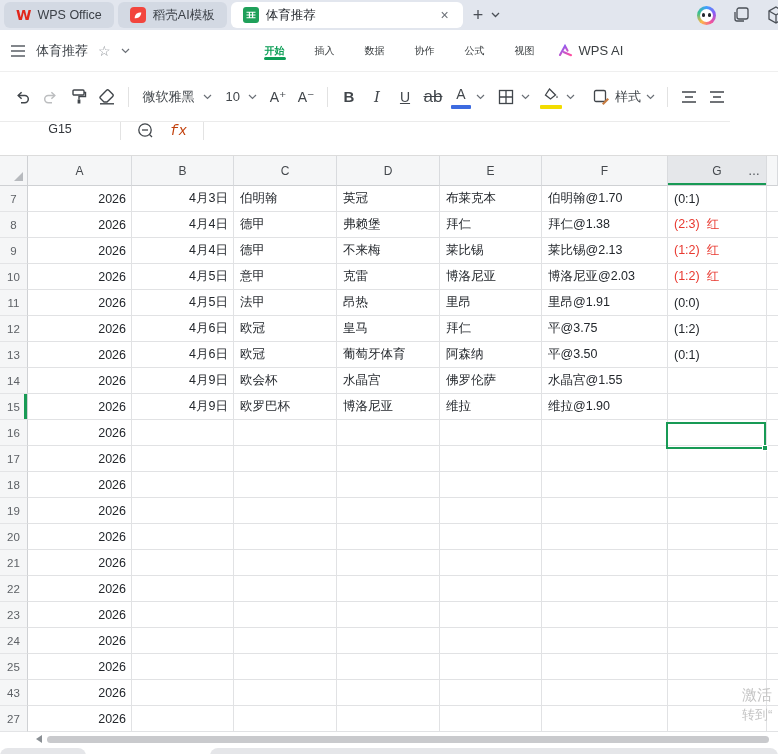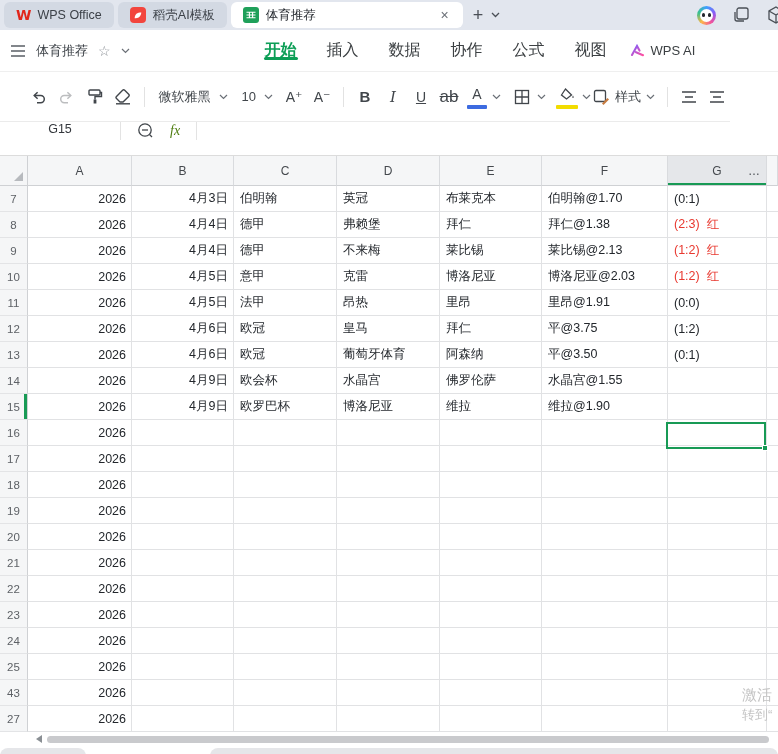--- a/index.html
+++ b/index.html
@@ -21,21 +21,21 @@
   .robot { width:19px; height:19px; border-radius:50%; background:conic-gradient(#3fa0ff,#8b5cf6,#f0529e,#ffb64a,#39c08b,#3fa0ff); position:relative; }
   .robot::after { content:""; position:absolute; inset:3px; background:#fff; border-radius:50%; }
   .robot .eye { position:absolute; width:3px; height:4px; background:#23272d; border-radius:2px; top:7px; z-index:2; }
   .robot .eye.l { left:5px; } .robot .eye.r { left:11px; }
 
   
   .menubar { position:absolute; left:0; top:30px; width:778px; height:42px; background:#fff; display:flex; align-items:center; border-bottom:1px solid #efefef; }
   .doc-title { font-size:13px; color:#3d4248; margin-left:10px; }
   .star { color:#8b9096; font-size:14px; margin-left:10px; }
   .menu-items { display:flex; align-items:center; gap:0; margin-left:120px; }
-  .menu-item { font-size:16px; color:#3c4043; padding:0 15px; height:24px; display:flex; align-items:center; position:relative; }
+  .menu-item { font-size:10px; color:#3c4043; padding:0 15px; height:24px; display:flex; align-items:center; position:relative; }
   .menu-item.active { color:#0c9e56; font-weight:700; }
   .menu-item.active::after { content:""; position:absolute; left:14px; right:14px; bottom:3px; height:3px; background:#0c9e56; border-radius:2px; }
   .wpsai { display:flex; align-items:center; gap:6px; font-size:13px; color:#3c4043; padding-left:8px; }
 
   
   .toolbar { position:absolute; left:0; top:72px; width:730px; height:50px; background:#fff; border-bottom:1px solid #ebebeb; display:flex; align-items:center; gap:2px; padding-left:2px; white-space:nowrap; overflow:hidden; }
   .tbtn { display:inline-flex; align-items:center; justify-content:center; min-width:26px; height:30px; border-radius:4px; color:#41464b; }
   .tsep { width:1px; height:20px; background:#e2e2e2; margin:0 6px; flex:0 0 auto; }
   .fontbox { display:inline-flex; align-items:center; gap:8px; font-size:13px; color:#41464b; padding:0 6px; height:30px; }
   .chev { width:9px; height:6px; flex:0 0 auto; }
@@ -48,21 +48,21 @@
   .fillicon { position:relative; padding:0 3px 6px 3px; }
   .fillicon::after { content:""; position:absolute; left:2px; right:2px; bottom:3px; height:4px; background:#f2dc00; border-radius:1px; }
   .styles { display:inline-flex; align-items:center; gap:5px; font-size:13px; color:#41464b; }
   .collapse-arrow { position:absolute; left:1px; top:94px; color:#9aa0a6; font-size:9px; }
 
   
   .fbar { position:absolute; left:0; top:122px; width:778px; height:34px; background:#fff; border-bottom:1px solid #dcdcdc; display:flex; align-items:flex-start; }
   .namebox { width:120px; text-align:center; font-size:12.5px; color:#33373c; }
   .fsep { width:1px; height:18px; background:#e3e3e3; }
   .fxwrap { display:flex; align-items:center; gap:16px; padding:0 16px; }
-  .fx { font-family:Liberation Serif, serif; font-style:italic; font-size:14px; color:#4d7c0f; }
+  .fx { font-family:Liberation Mono, monospace; font-style:italic; font-size:14px; color:#c2410c; }
 
   
   .grid { position:absolute; left:0; top:156px; width:778px; height:576px; background:#fff; }
   .hdr-row, .g-row { display:grid; grid-template-columns:28px 104px 102px 103px 103px 102px 126px 99px 11px; }
   .hdr-row { height:30px; }
   .hdr-cell { background:#f5f6f7; border-right:1px solid #d9dbde; border-bottom:1px solid #cfd1d4; display:flex; align-items:center; justify-content:center; font-size:12px; color:#45494e; position:relative; }
   .hdr-cell.sel { background:#e5e7ea; box-shadow:inset 0 -2px 0 #189a55; }
   .hdr-corner { background:#f5f6f7; border-right:1px solid #cfd1d4; border-bottom:1px solid #cfd1d4; position:relative; }
   .hdr-corner::after { content:""; position:absolute; right:4px; bottom:4px; border-style:solid; border-width:0 0 9px 9px; border-color:transparent transparent #b7babe transparent; }
   .more-cols { position:absolute; left:748px; top:0; height:30px; display:flex; align-items:center; font-size:12px; color:#45494e; letter-spacing:1px; }
@@ -235,21 +235,21 @@
       </svg>
     <span class="tbtn fillicon" style="margin-left:6px">
       <svg width="15" height="12" viewBox="0 0 15 12">
           <path d="M5.5 1l6 6-5 4-5-4 4-6z" fill="none" stroke="#41464b" stroke-width="1.3"></path>
           <path d="M13 7.5c.9 1.2.9 2.5 0 2.5s-.9-1.3 0-2.5z" fill="#41464b"></path>
         </svg>
     </span>
     <svg class="chev" viewBox="0 0 9 6">
         <path d="M1 1l3.5 3.5L8 1" stroke="#6b7077" stroke-width="1.2" fill="none"></path>
       </svg>
-    <span class="styles" style="margin-left:0">
+    <span class="styles" style="margin-left:16px">
       <svg width="17" height="16" viewBox="0 0 17 16">
           <rect x="1.5" y="1.5" width="11" height="11" rx="1.5" fill="none" stroke="#41464b" stroke-width="1.3"></rect>
           <path d="M9 14.5l5.5-5.5 1.5 1.5L10.5 16z" fill="#c77b3f"></path>
         </svg>
       <span>样式</span>
       <svg class="chev" viewBox="0 0 9 6">
           <path d="M1 1l3.5 3.5L8 1" stroke="#6b7077" stroke-width="1.2" fill="none"></path>
         </svg>
     </span>
     <span class="tsep" style="margin-left:10px"></span>

